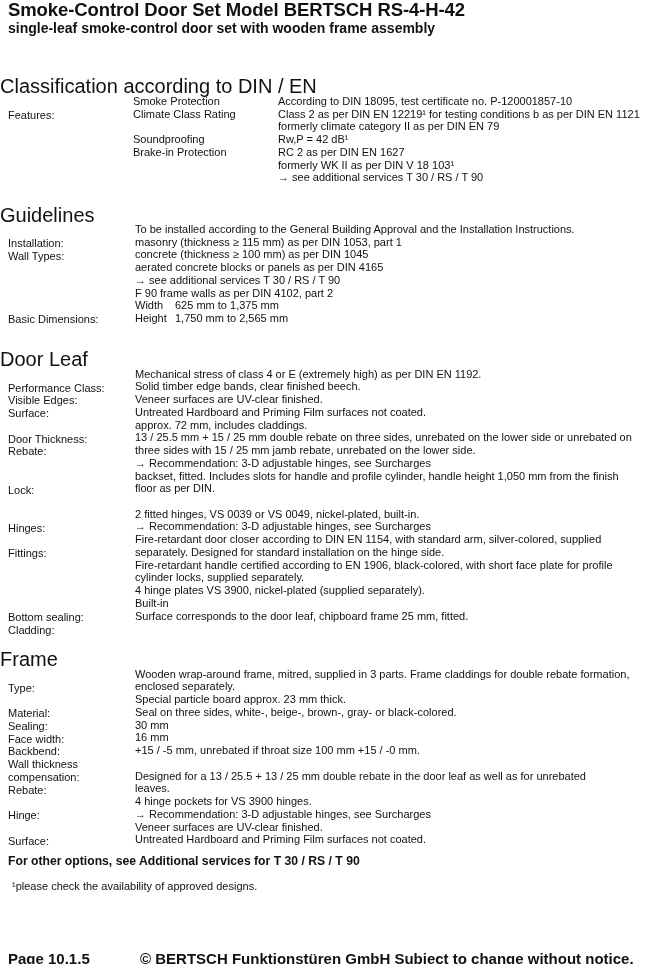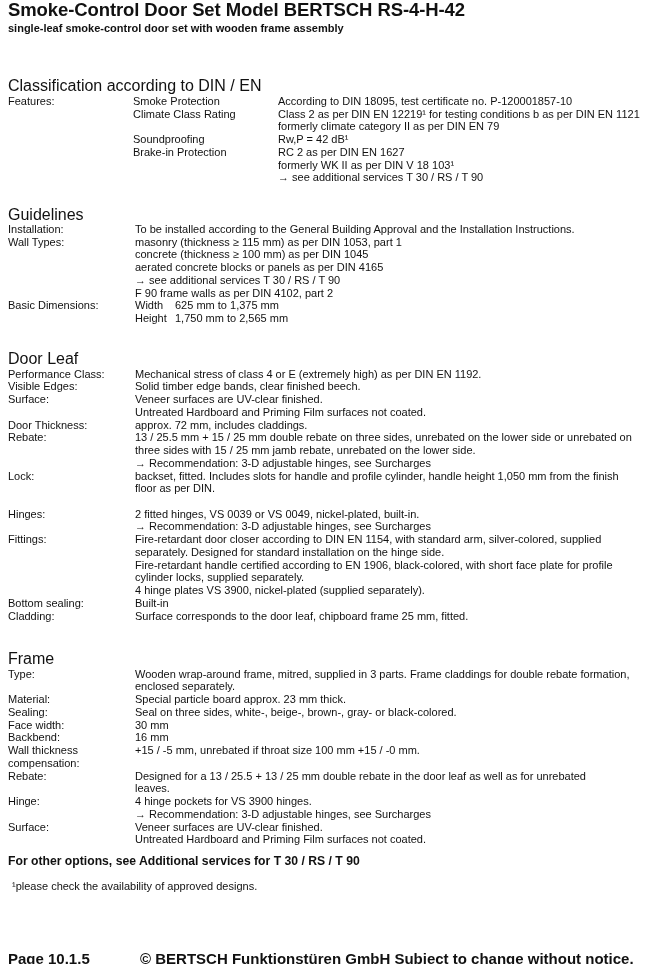--- a/index.html
+++ b/index.html
@@ -1,22 +1,22 @@
 <!DOCTYPE html>
 <html><head>
 <meta charset="utf-8">
 <style>
   html, body { margin: 0; padding: 0; background: #ffffff; }
   body { width: 650px; height: 964px; position: relative; overflow: hidden;
          font-family: "Liberation Sans", sans-serif; color: #111; }
   .title { position: absolute; left: 8px; top: 0px; font-size: 18.5px; font-weight: bold; line-height: 20px; letter-spacing: -0.1px; }
-  .subtitle { position: absolute; left: 8px; top: 20px; font-size: 11px; font-weight: bold; line-height: 16px; }
-  .section-title { position: absolute; left: 8px; font-size: 16px; line-height: 16px; }
+  .subtitle { position: absolute; left: 8px; top: 20px; font-size: 14px; font-weight: bold; line-height: 16px; }
+  .section-title { position: absolute; left: 0; font-size: 20px; line-height: 16px; }
   .row { position: absolute; left: 8px; font-size: 11px; line-height: 12.7px; width: 640px; }
-  .lbl { position: absolute; left: 0; top: 0; width: 100px; }
+  .lbl { position: absolute; left: 0; top: 14px; width: 100px; }
   .val { position: absolute; left: 127px; top: 0; width: 513px; }
   .feat-name { position: absolute; left: 125px; top: 0; }
   .feat-val { position: absolute; left: 238px; top: 0; width: 400px; margin-left: 32px; }
   .line { display: block; white-space: nowrap; }
   .bold-note { position: absolute; left: 8px; top: 854px; font-size: 12.2px; font-weight: bold; }
   .footnote { position: absolute; left: 12px; top: 880px; font-size: 11px; }
   .footer { position: absolute; top: 950px; font-size: 15px; font-weight: bold; }
 </style>
 </head>
 <body>

